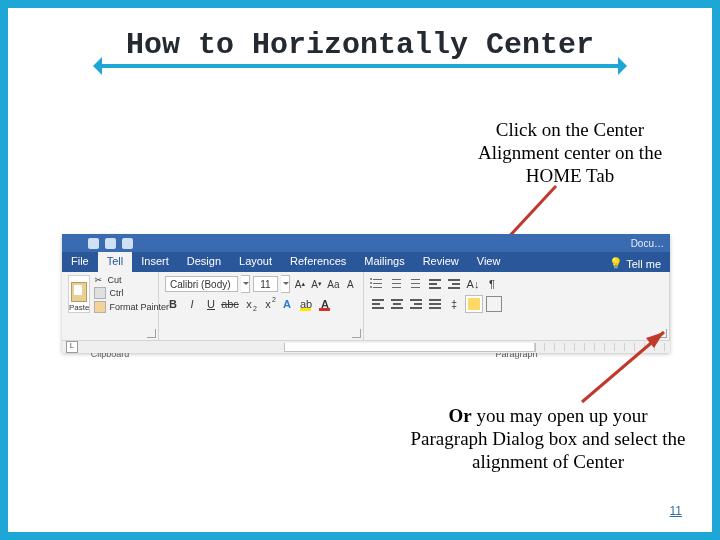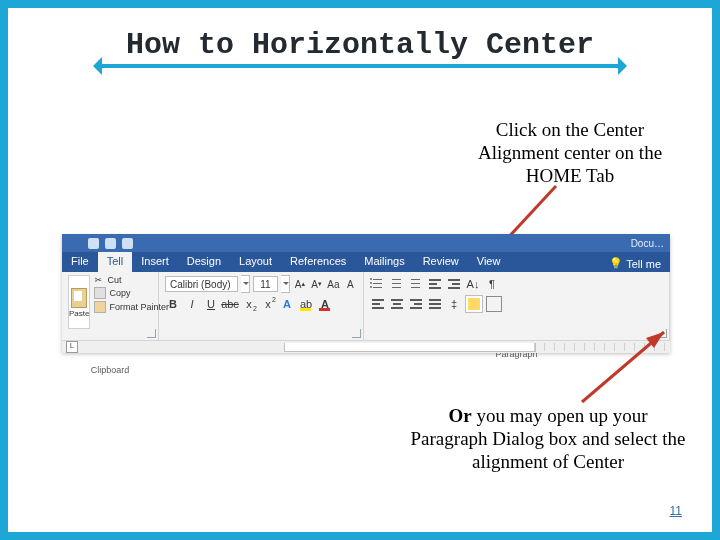--- a/index.html
+++ b/index.html
@@ -31,21 +31,21 @@
   .rw-tabs{height:20px;background:var(--ribbon);display:flex;align-items:stretch;font-size:11px;color:#fff;}
   .rw-tab{padding:3px 9px 0;cursor:pointer;white-space:nowrap;}
   .rw-tab.active{background:#f3f3f3;color:#2a569a;}
   .rw-tab.tell{margin-left:auto;display:flex;align-items:center;gap:3px;}
   .rw-body{height:calc(100% - 18px - 20px - 12px);background:#f3f3f3;display:flex;}
   .rw-group{border-right:1px solid #d4d4d4;padding:3px 6px 2px;display:flex;flex-direction:column;justify-content:space-between;position:relative;}
   .rw-group .glabel{font-size:9px;color:#5a5a5a;text-align:center;padding-bottom:1px;margin-top:36px;}
   .rw-group .launcher{position:absolute;right:2px;bottom:2px;width:8px;height:8px;border:1px solid #9aa4af;border-top:0;border-left:0;}
   .g-clip{width:84px;}
   .clip-row{display:flex;gap:4px;}
-  .bigpaste{width:28px;height:54px;background:#fff;border:1px solid #d0d0d0;display:flex;flex-direction:column;align-items:center;justify-content:center;padding-top:2px;box-sizing:border-box;}
+  .bigpaste{width:28px;height:38px;background:#fff;border:1px solid #d0d0d0;display:flex;flex-direction:column;align-items:center;justify-content:flex-end;padding-top:2px;box-sizing:border-box;}
   .bigpaste .board{width:14px;height:18px;background:#e9cf94;border:1px solid #b79b5a;position:relative;}
   .bigpaste .board:before{content:"";position:absolute;left:2px;top:2px;width:8px;height:10px;background:#fff;}
   .bigpaste .txt{font-size:8px;color:#333;margin-top:1px;}
   .clip-col{display:flex;flex-direction:column;gap:2px;font-size:9px;color:#333;white-space:nowrap;}
   .clip-col .line{display:flex;align-items:center;gap:3px;}
   .clip-col .sq{width:10px;height:10px;background:#e0e0e0;border:1px solid #b0b0b0;}
   .clip-col .sciss{width:10px;height:10px;display:inline-block;}
   .g-font{width:192px;}
   .font-top{display:flex;align-items:center;gap:3px;height:18px;}
   .combobox{height:16px;border:1px solid #bcbcbc;background:#fff;font-size:10px;display:flex;align-items:center;padding:0 4px;box-sizing:border-box;color:#333;}
@@ -133,21 +133,21 @@
             <div class="board"></div>
             <div class="txt">Paste</div>
           </div>
           <div class="clip-col">
             <div class="line">
                 <span class="sciss">✂</span>
                 <span>Cut</span>
               </div>
             <div class="line">
                 <span class="sq"></span>
-                <span>Copy</span>
+                <span>Ctrl</span>
               </div>
             <div class="line">
                 <span class="sq" style="background:#f2d49a"></span>
                 <span>Format Painter</span>
               </div>
           </div>
         </div>
         <div class="glabel">Clipboard</div>
         <div class="launcher"></div>
       </div>

